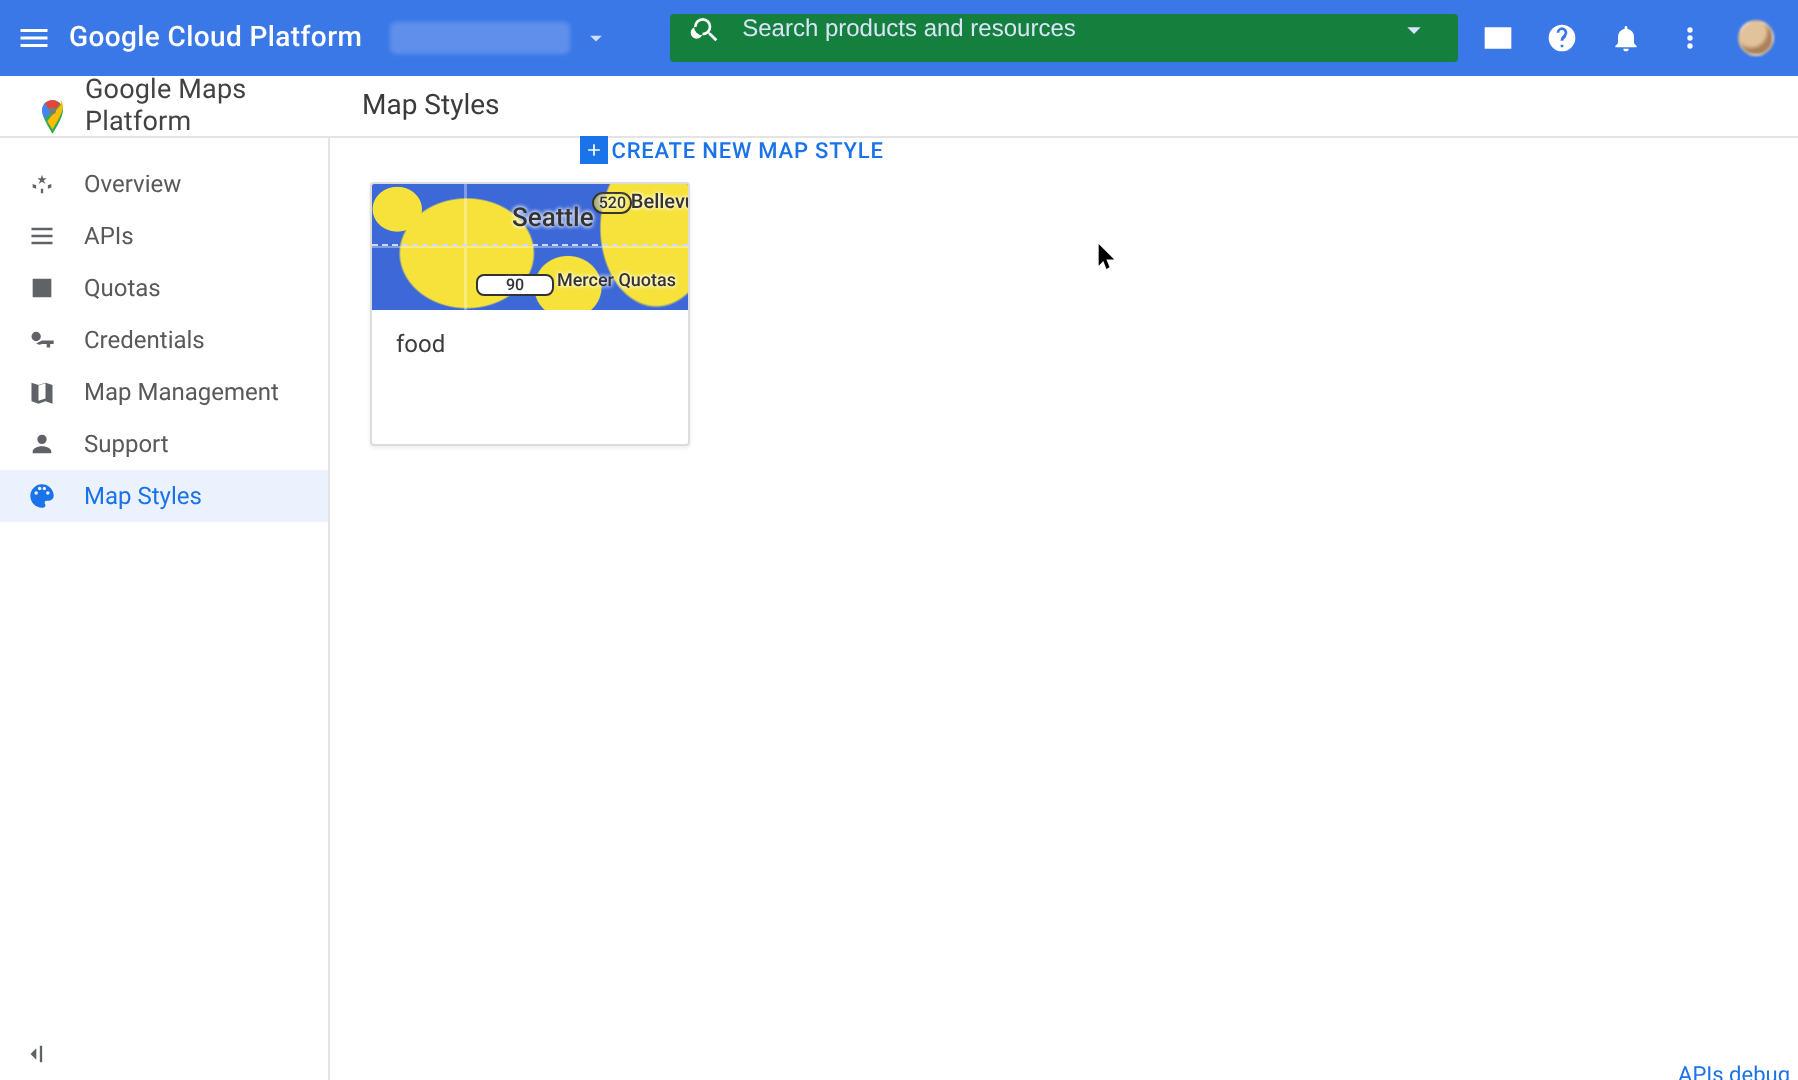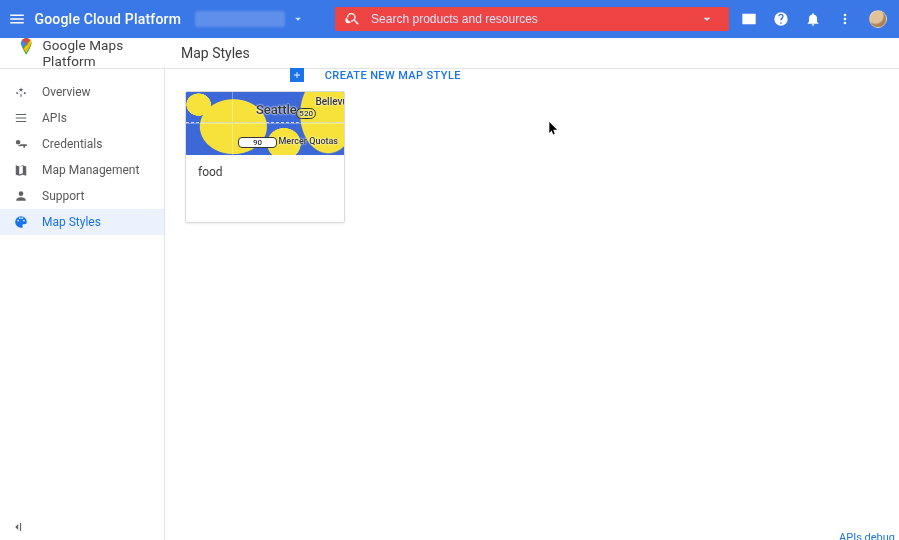--- a/index.html
+++ b/index.html
@@ -6,37 +6,37 @@
   html, body { width: 899px; height: 540px; font-family: Roboto, "Helvetica Neue", Arial, sans-serif; background:#fff; overflow:hidden; }
   
   .topbar { height:38px; background:#3b78e7; display:flex; align-items:center; color:#fff; font-size:13px; }
   .menu-btn { width:40px; display:flex; align-items:center; justify-content:center; cursor:pointer; }
   .menu-btn svg { fill:#fff; }
   .gcp-title { font-size:14px; letter-spacing:.2px; margin-right:14px; white-space:nowrap; }
   .gcp-title .g-bold { font-weight:500; }
   .project-blur { width:90px; height:16px; background:rgba(255,255,255,.18); border-radius:3px; filter:blur(1px); margin-right:6px; }
   .project-drop { display:flex; align-items:center; cursor:pointer; }
   .project-drop svg { fill:#cfe0fb; width:14px; height:14px; }
-  .searchbox { margin-left:30px; height:24px; width:454px; background:#ef4444; border-radius:2px; display:flex; align-items:center; padding:0 10px; }
+  .searchbox { margin-left:30px; height:24px; width:454px; background:#15803d; border-radius:2px; display:flex; align-items:flex-start; padding:0 10px; }
   .searchbox svg { fill:#fff; width:16px; height:16px; }
   .searchbox input { flex:1; background:transparent; border:0; outline:0; color:#fff; font-size:12px; margin-left:10px; }
   .searchbox input::placeholder { color:#d9e4fb; }
   .search-collapse { margin-left:auto; width:24px; display:flex; align-items:center; justify-content:center; cursor:pointer; }
   .search-collapse svg { fill:#d9e4fb; width:16px; height:16px; }
   .topbar-spacer { flex:1; }
   .top-icons { display:flex; align-items:center; gap:16px; padding:0 12px; }
   .top-icons .ticon { width:16px; height:16px; fill:#fff; cursor:pointer; }
   .avatar { width:18px; height:18px; border-radius:50%; background: radial-gradient(circle at 35% 30%, #e2c29b 0 45%, #a9825a 60% 100%); border:1px solid rgba(255,255,255,.4); filter:blur(.4px); }
   
   .subbar { height:31px; border-bottom:1px solid #e4e4e4; display:flex; align-items:center; }
-  .product { width:165px; display:flex; align-items:flex-start; padding-left:20px; gap:10px; }
+  .product { width:165px; display:flex; align-items:flex-end; padding-left:20px; gap:10px; }
   .product .pin { width:14px; height:20px; }
   .product-name { font-size:13.5px; color:#424242; letter-spacing:.1px; }
   .page-title { margin-left:16px; font-size:14px; color:#3b3b3b; }
-  .create-btn { margin-left:40px; display:flex; align-items:center; gap:21px; cursor:pointer;margin-top:44px; }
+  .create-btn { margin-left:40px; display:flex; align-items:center; gap:2px; cursor:pointer;margin-top:44px; }
   .create-btn .plus { width:14px; height:14px; background:#1a73e8; display:flex; align-items:center; justify-content:center; }
   .create-btn .plus svg { fill:#fff; width:10px; height:10px; }
   .create-btn span { color:#1a73e8; font-size:11px; font-weight:500; letter-spacing:.4px; }
   
   .body { display:flex; height:calc(540px - 61px); position:relative; }
   
   .sidebar { width:165px; border-right:1px solid #e4e4e4; padding-top:10px; position:relative; }
   .nav-item { height:26px; display:flex; align-items:center; padding-left:14px; gap:14px; cursor:pointer; font-size:12px; color:#595959; }
   .nav-item svg { width:14px; height:14px; fill:#5f6368; }
   .nav-item.active { background:#ecf2fd; color:#1a73e8; }
@@ -57,21 +57,21 @@
   }
   .thumb .roads { position:absolute; inset:0; background:
       linear-gradient(0deg,transparent 49%,#fff 49% 51%,transparent 51%),
       linear-gradient(90deg,transparent 29%,#fff 29% 30%,transparent 30%);
       opacity:.35; }
   .thumb .dashes { position:absolute; top:30px; left:0; right:0; height:0; border-top:1.5px dashed #cdd9f5; }
   .thumb .lbl { position:absolute; font-size:10px; font-weight:500; color:#333; text-shadow:0 0 2px #fff,0 0 2px #fff; white-space:nowrap; }
   .thumb .lbl.sea { left:40px; top:10px; font-size:13px;padding-left:30px; }
   .thumb .lbl.bel { right:-4px; top:4px; }
   .thumb .lbl.mer { right:6px; bottom:9px; font-size:9px; }
-  .thumb .lbl.rt  { right:28px; top:16px; font-size:8px; border:1px solid #333; border-radius:6px; padding:0 2px; background:rgba(246,226,58,.6); }
+  .thumb .lbl.rt  { right:28px; top:4px; font-size:8px; border:1px solid #333; border-radius:6px; padding:0 2px; background:rgba(246,226,58,.6); }
   .thumb .lbl.sh  { left:52px; bottom:7px; font-size:8px; border:1px solid #333; border-radius:4px; padding:0 14px; background:#fff; }
   .card .meta { padding:10px 12px; font-size:12px; color:#3c3c3c; }
   
   .cursor { position:absolute; left:384px; top:52px; width:10px; height:14px; }
   .cursor svg { width:10px; height:14px; fill:#000; }
   
   .debug { position:absolute; right:4px; bottom:4px; font-size:11px; color:#1a73e8; cursor:pointer; }
 </style>
 </head>
 <body>
@@ -152,20 +152,26 @@
       <svg viewBox="0 0 24 24">
           <path d="M12 4l-1 3H8l2.5 2L9 12l3-2 3 2-1.5-3L16 7h-3zM4 12l3 1v3l-3-1zm16 0l-3 1v3l3-1zM11 16h2v4h-2z"></path>
         </svg>
       <span>Overview</span>
     </div>
     <div class="nav-item">
       <svg viewBox="0 0 24 24">
           <path d="M3 5h18v2H3zm0 6h18v2H3zm0 6h18v2H3z"></path>
         </svg>
       <span>APIs</span>
+    </div>
+    <div class="nav-item">
+      <svg viewBox="0 0 24 24">
+          <path d="M4 4h16v16H4zM7 7h10v2H7zm0 4h10v2H7z"></path>
+        </svg>
+      <span>Quotas</span>
     </div>
     <div class="nav-item">
       <svg viewBox="0 0 24 24">
           <path d="M7 13a4 4 0 114-4 4 4 0 01-4 4zm4.9-.5H22v3h-3v3h-3v-3h-4.1A5 5 0 017 15z"></path>
         </svg>
       <span>Credentials</span>
     </div>
     <div class="nav-item">
       <svg viewBox="0 0 24 24">
           <path d="M15 4l-6 2-6-2v16l6 2 6-2 6 2V6zM9 6.5l6-2v13l-6 2z"></path>

